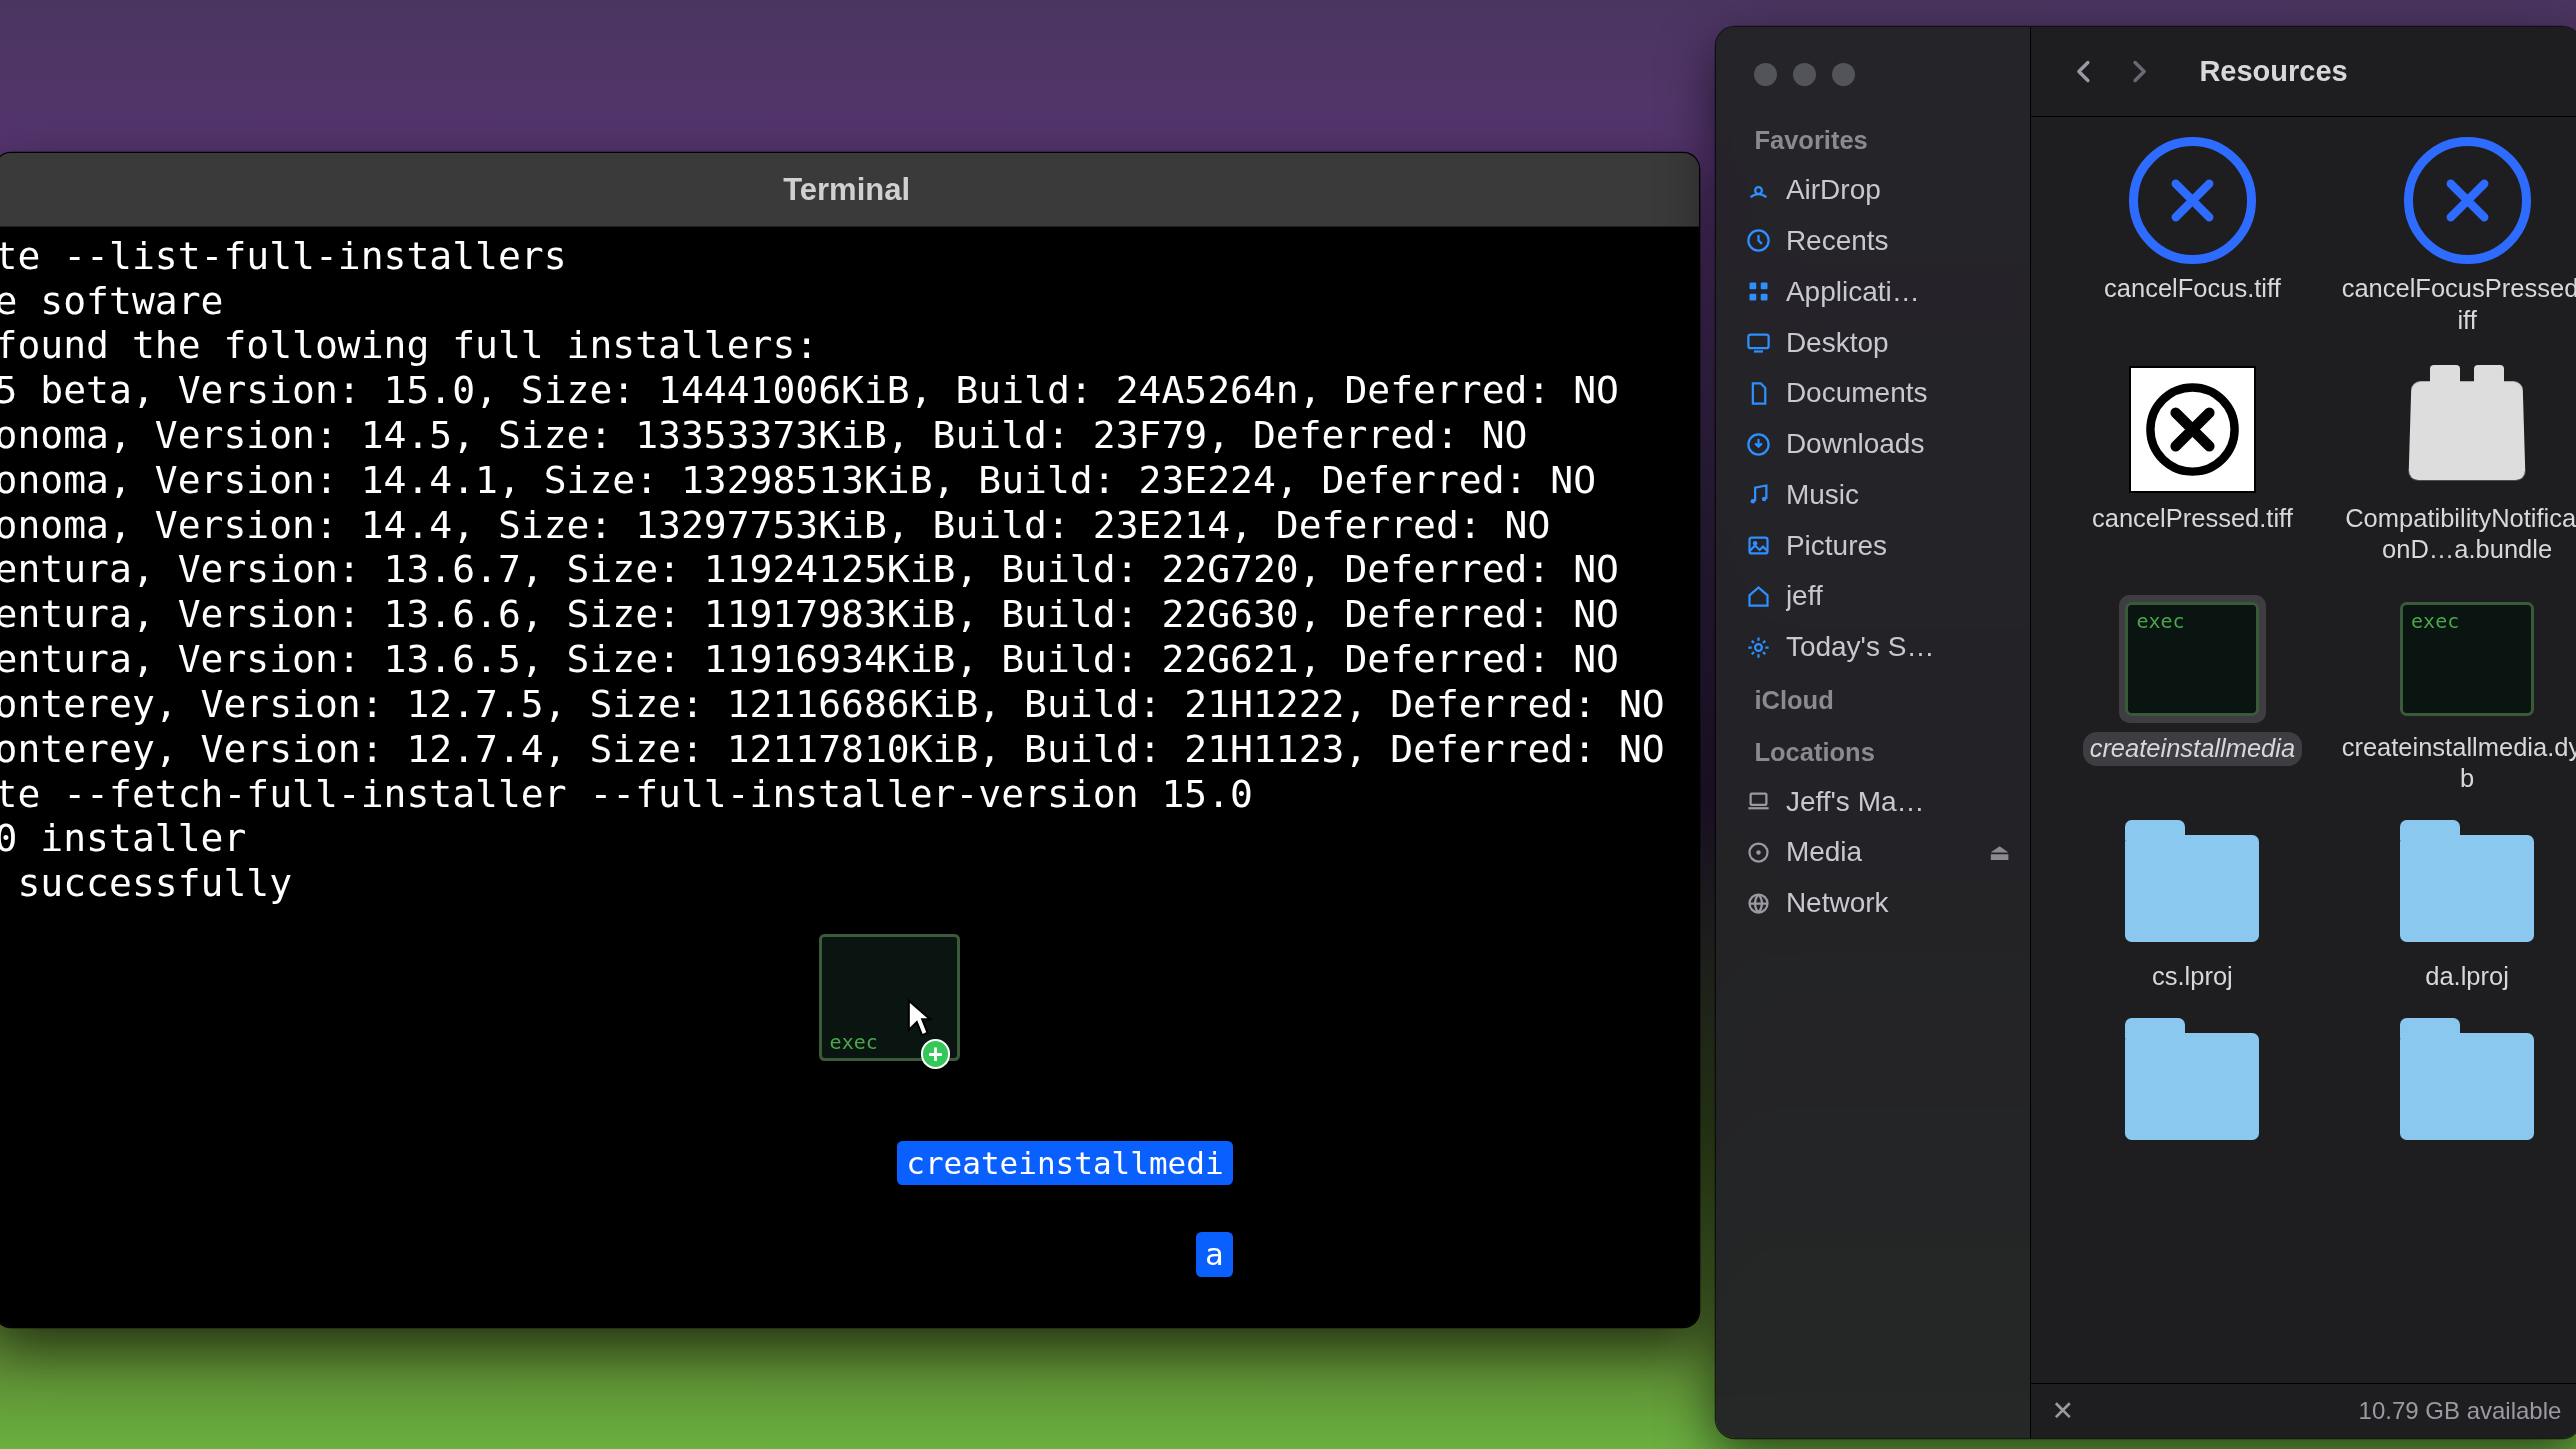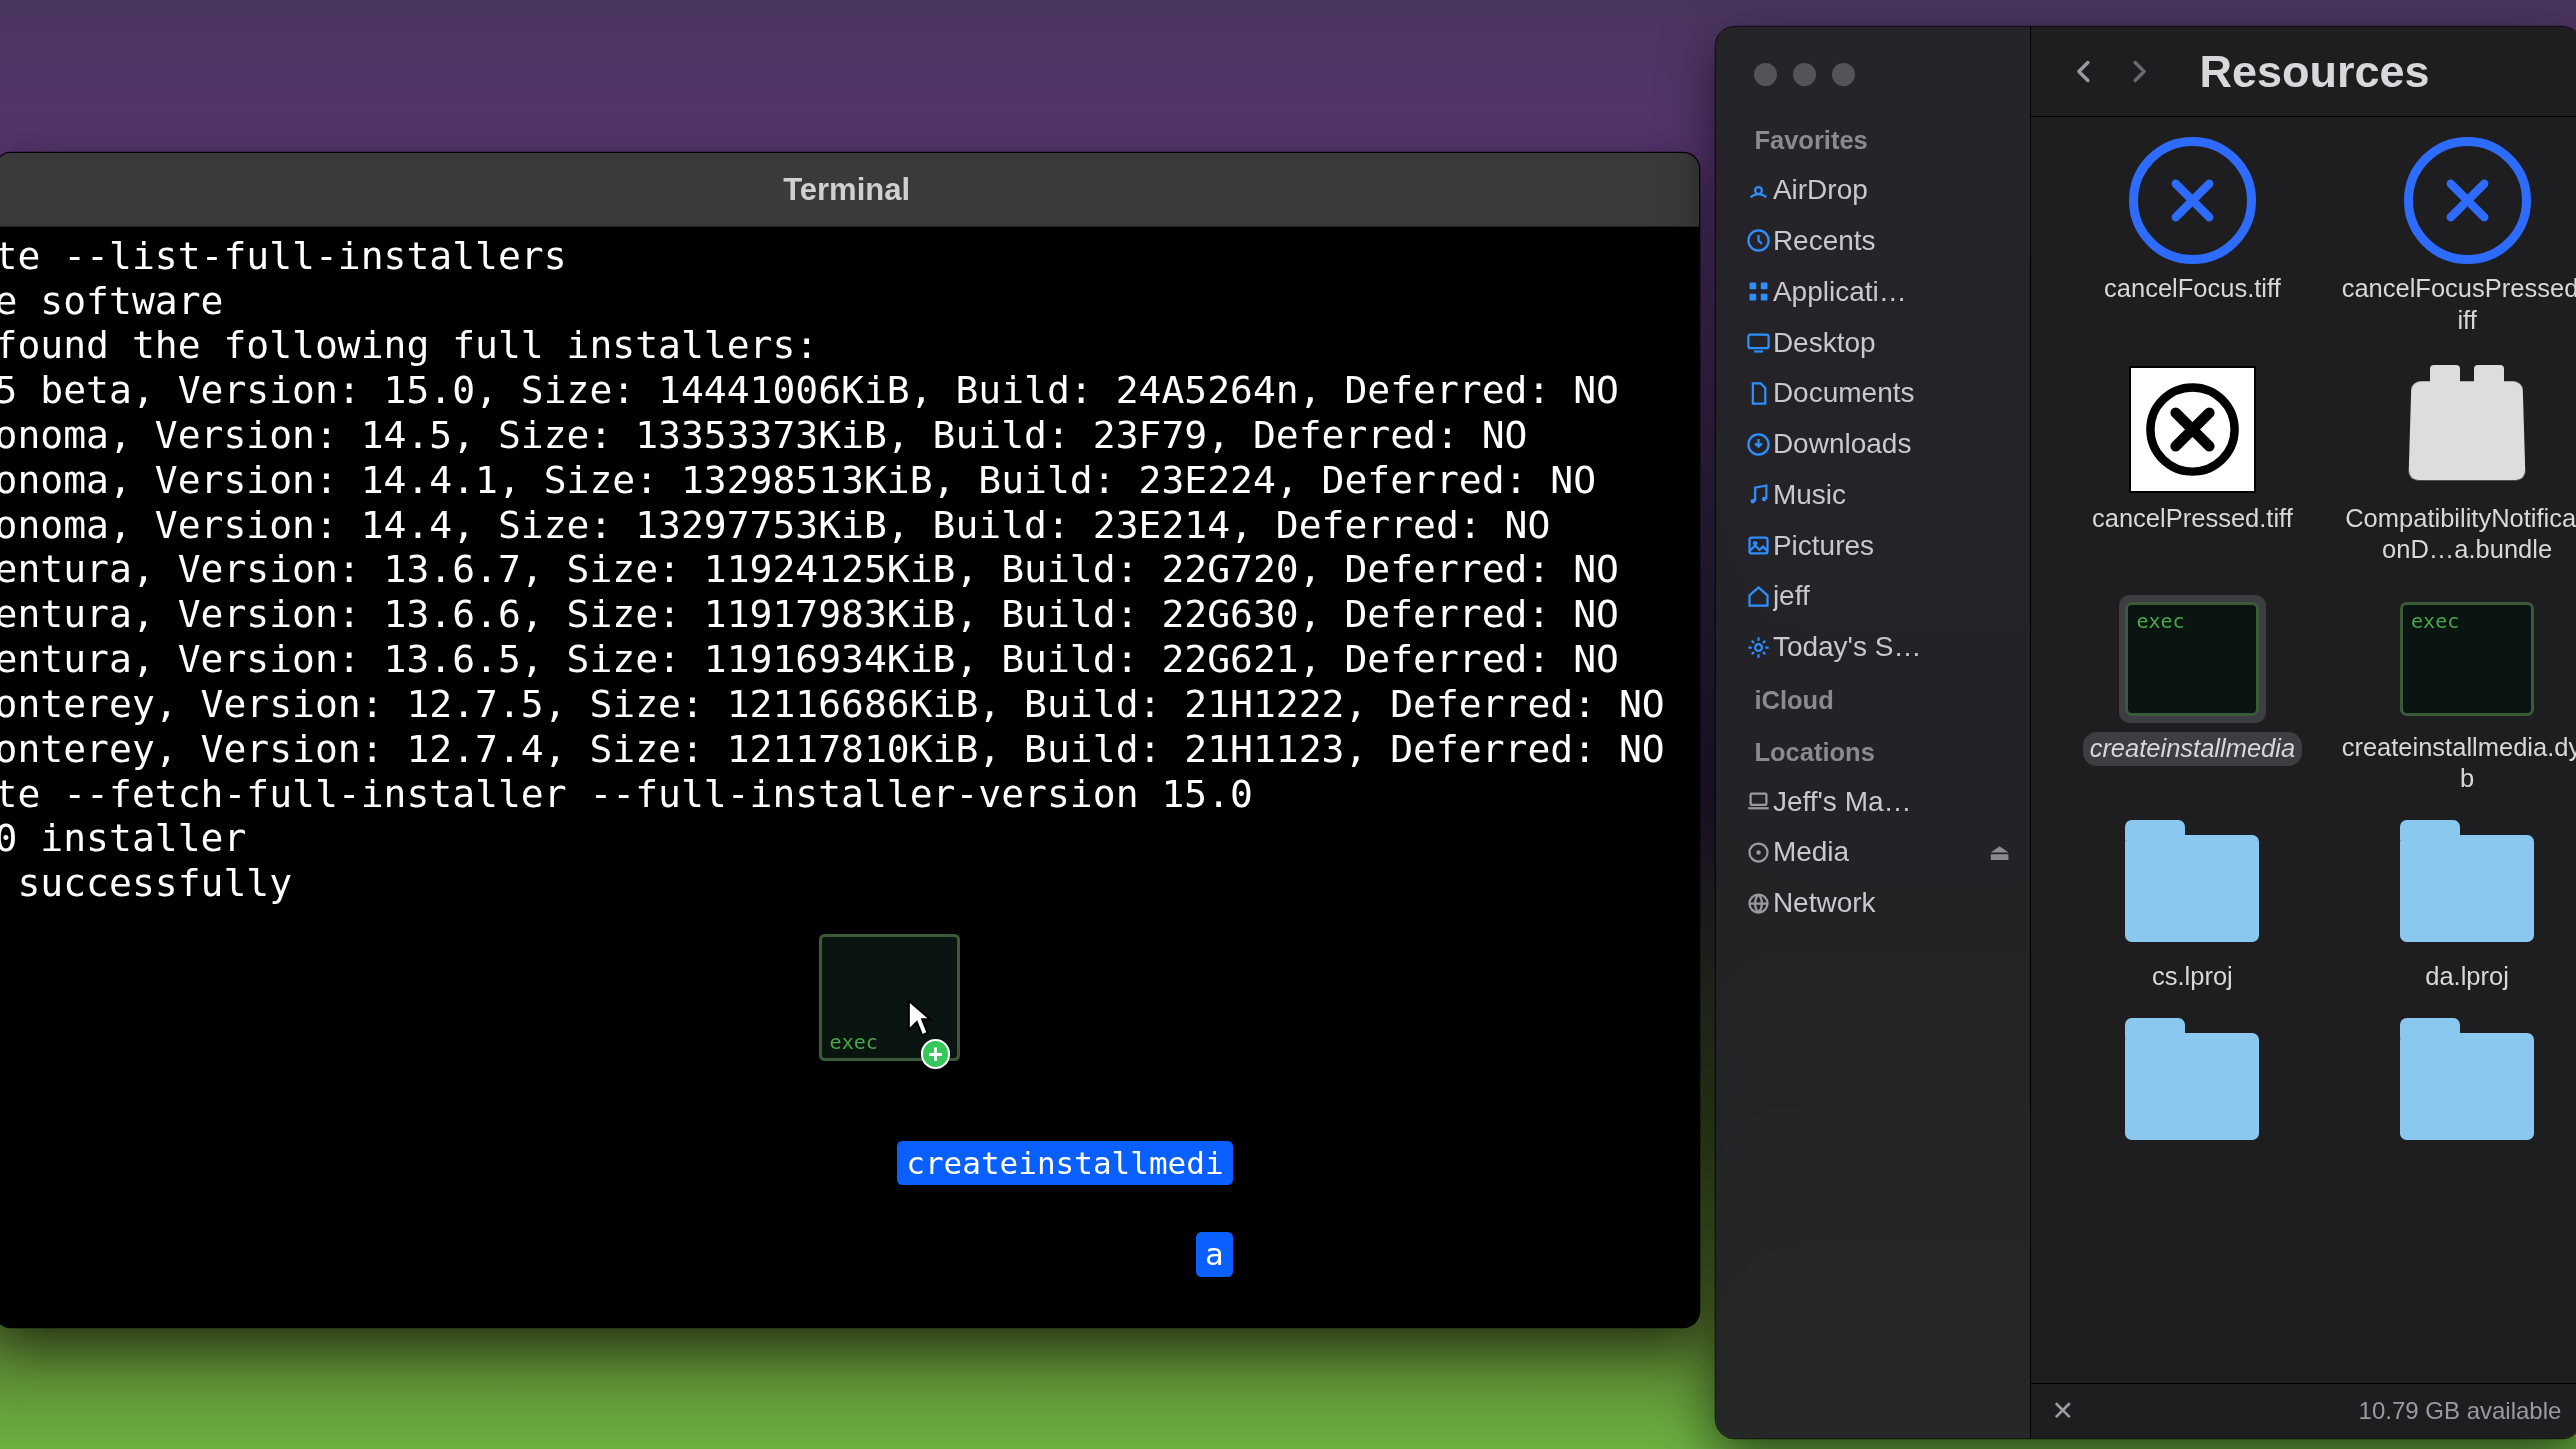--- a/index.html
+++ b/index.html
@@ -112,21 +112,21 @@
   }
   .traffic .dot {
     width: 23px; height: 23px; border-radius: 50%;
     background: #53535a;
   }
   .sidebar-section-label {
     color: #8a8a92; font-size: 25.5px; font-weight: 600;
     padding: 13.4px 0 9.4px 38px;
   }
   .sidebar-item {
-    display: flex; align-items: center; gap: 0;
+    display: flex; align-items: center; gap: 13px;
     padding: 9.4px 20px 9.4px 27px;
     color: #c8c8d0; font-size: 28px;
     cursor: default;
     white-space: nowrap; overflow: hidden; text-overflow: ellipsis;
   }
   .sidebar-item .si-icon {
     width: 29.5px; height: 29.5px; flex: 0 0 29.5px;
     display: flex; align-items: center; justify-content: center;
     color: #2e8fff;
   }
@@ -140,21 +140,21 @@
     background: #1e1e21;
     min-width: 0;
   }
   .finder-toolbar {
     height: 90px;
     display: flex; align-items: center; gap: 27px;
     padding: 0 27px 0 40px;
     border-bottom: 0.7px solid #000;
   }
   .nav-btn { color: #6a6a72; font-size: 40px; cursor: pointer; }
-  .finder-title { color: #d8d8dc; font-size: 45px; font-weight: 700; margin-left: 20px; }
+  .finder-title { color: #d8d8dc; font-size: 29px; font-weight: 700; margin-left: 20px; }
 
   .finder-content {
     flex: 1; overflow: hidden;
     padding: 13.4px 0 0 27px;
   }
   .icon-grid {
     display: grid;
     grid-template-columns: repeat(2, 268px);
     gap: 20px 6.7px;
   }

